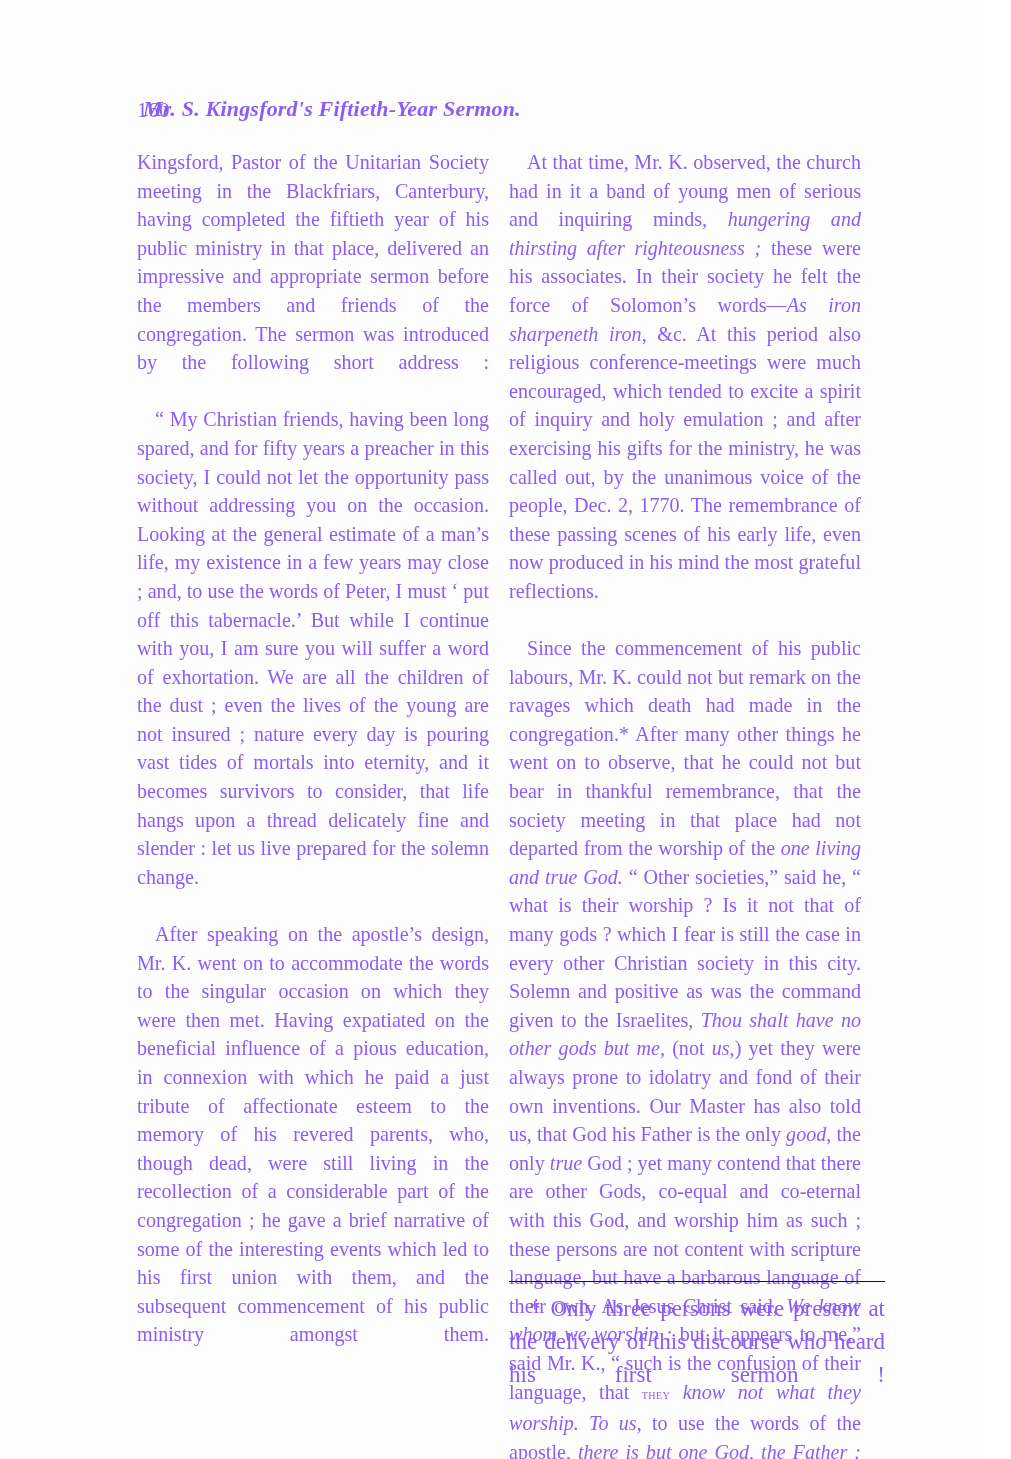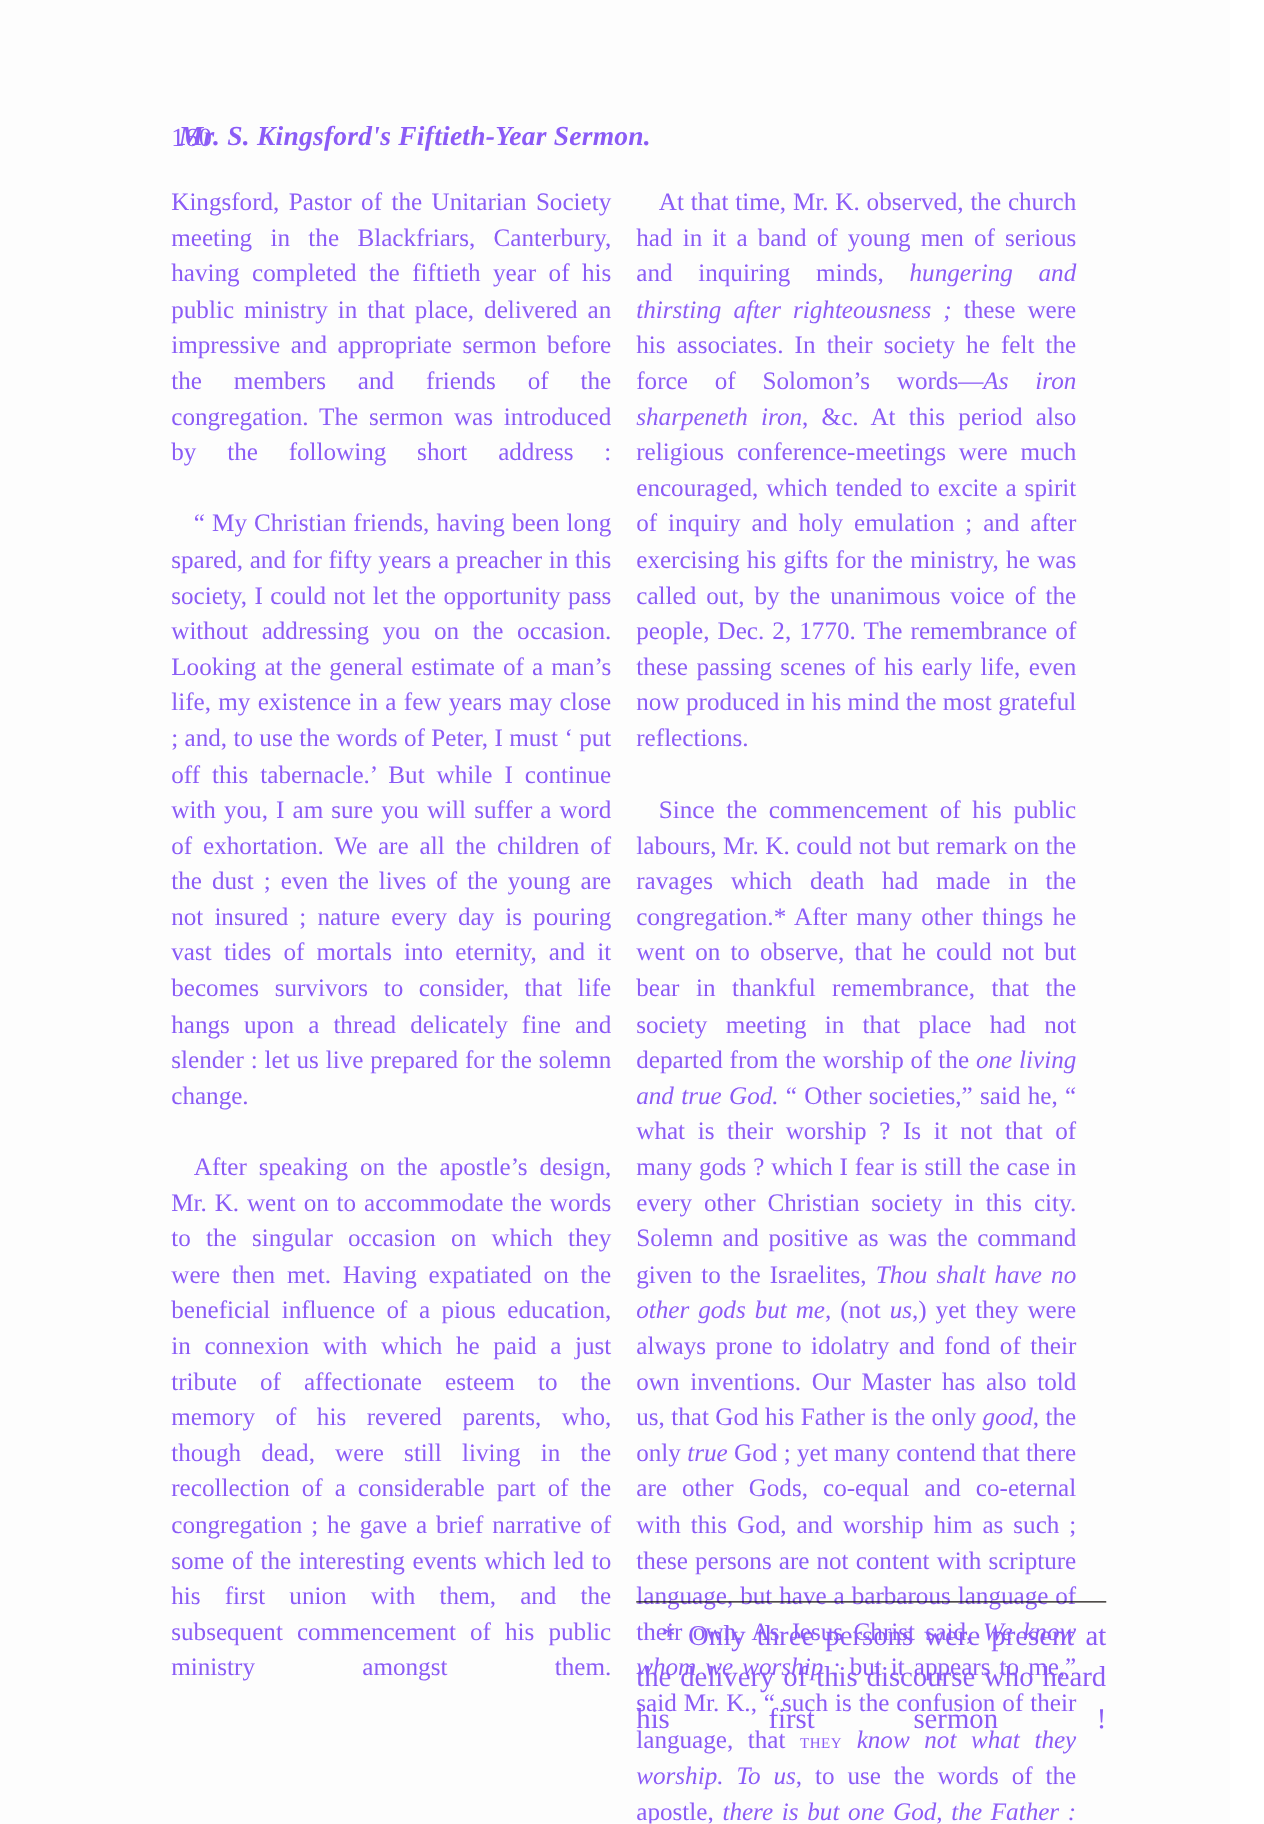--- a/index.html
+++ b/index.html
@@ -76,21 +76,21 @@
   
   p.para::after {
     content: "";
     display: inline-block;
     width: 100%;
   }
 
   i, em { font-style: italic; }
   .smallcaps {
     font-variant: small-caps;
-    font-size: 17px;
+    font-size: 14px;
     letter-spacing: 0.4px;
   }
 
   
   .footnote-area {
     position: absolute;
     left: 509px;
     top: 1281px;
     width: 376px;
   }

